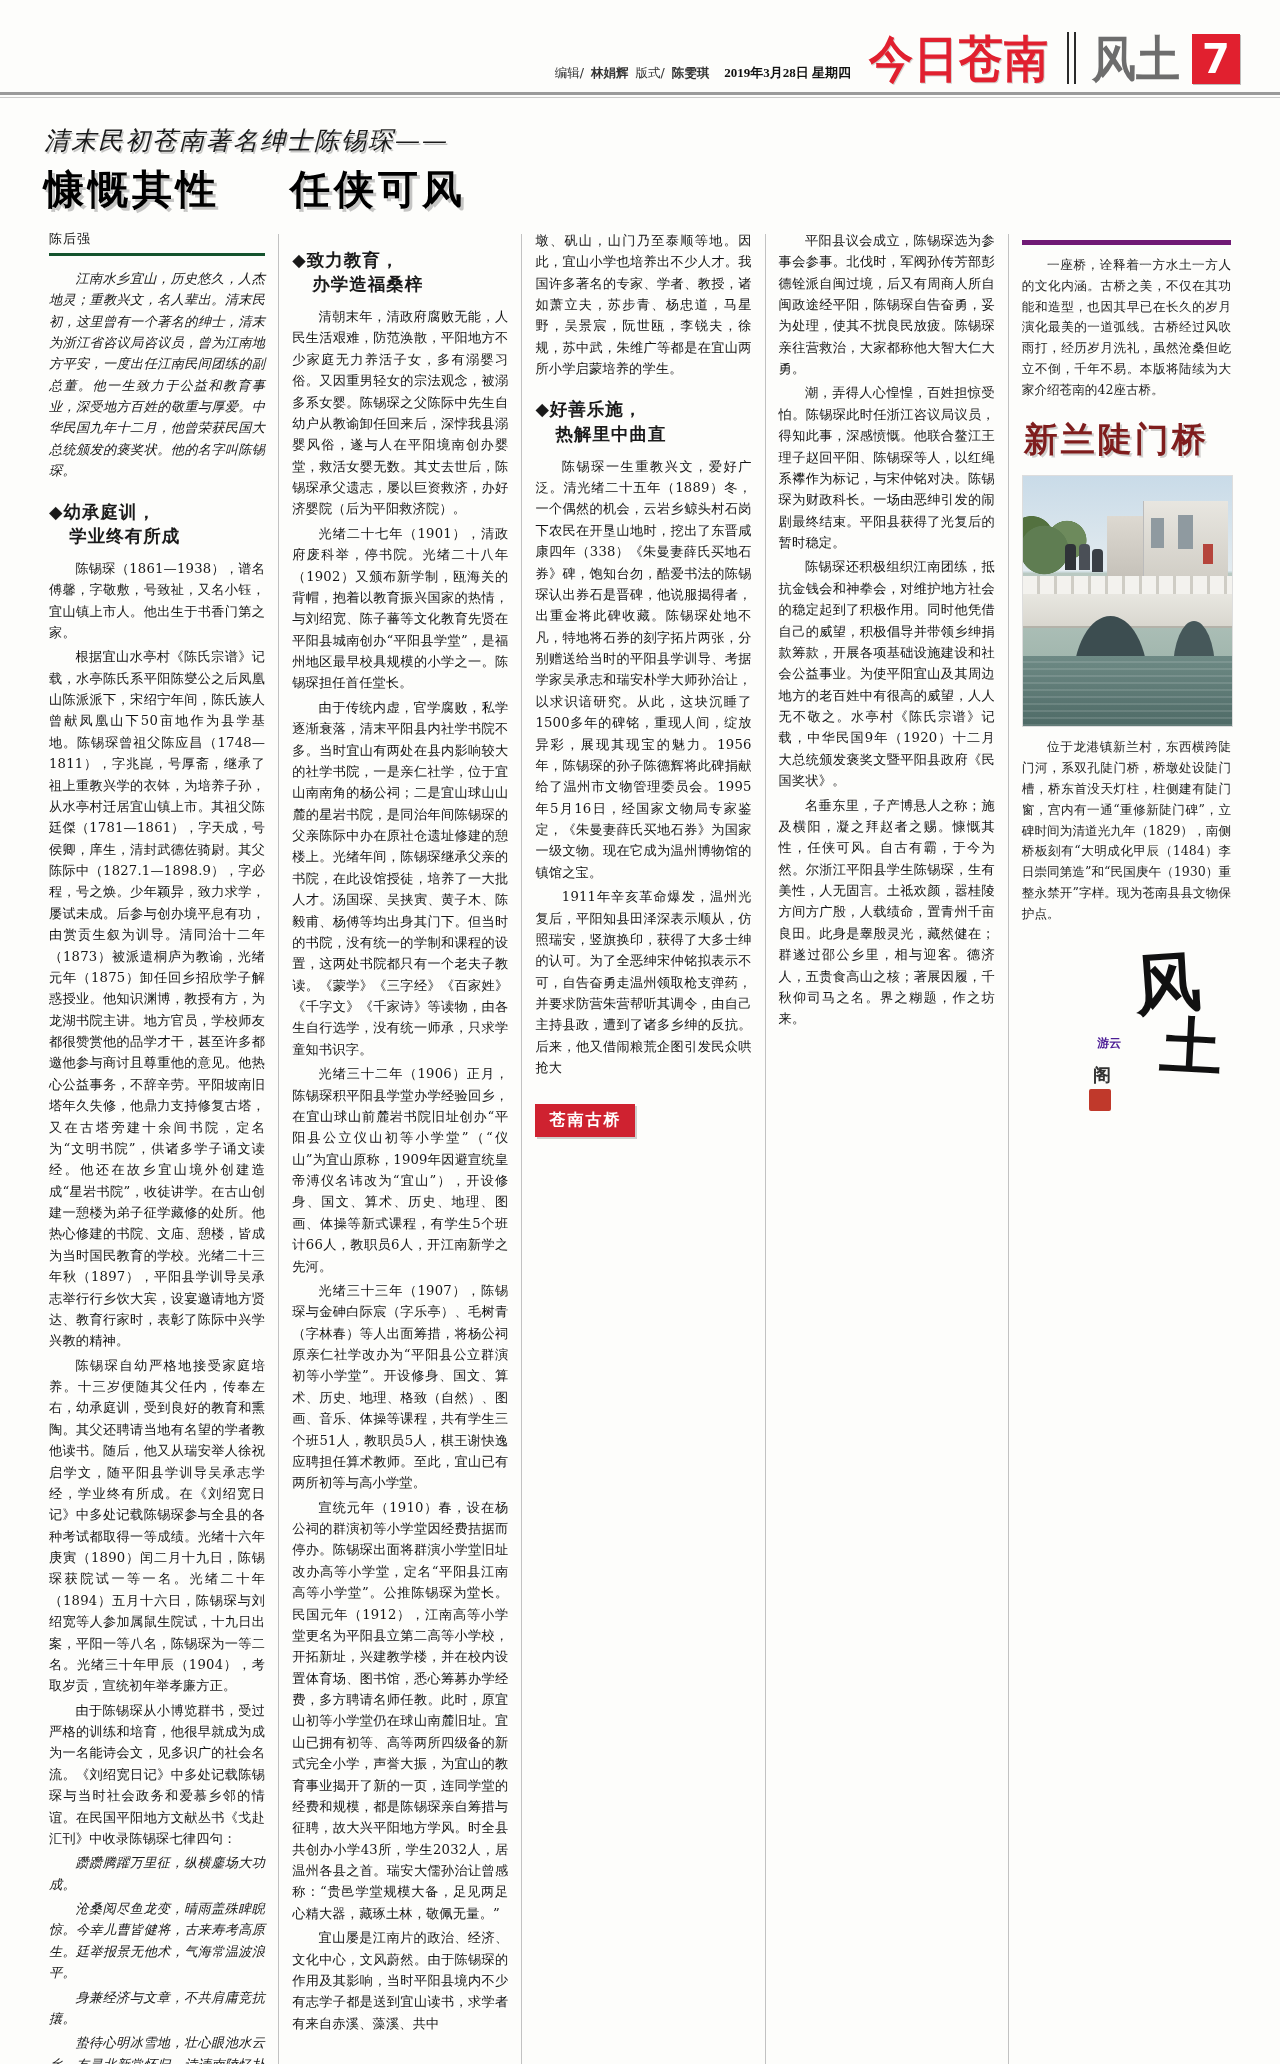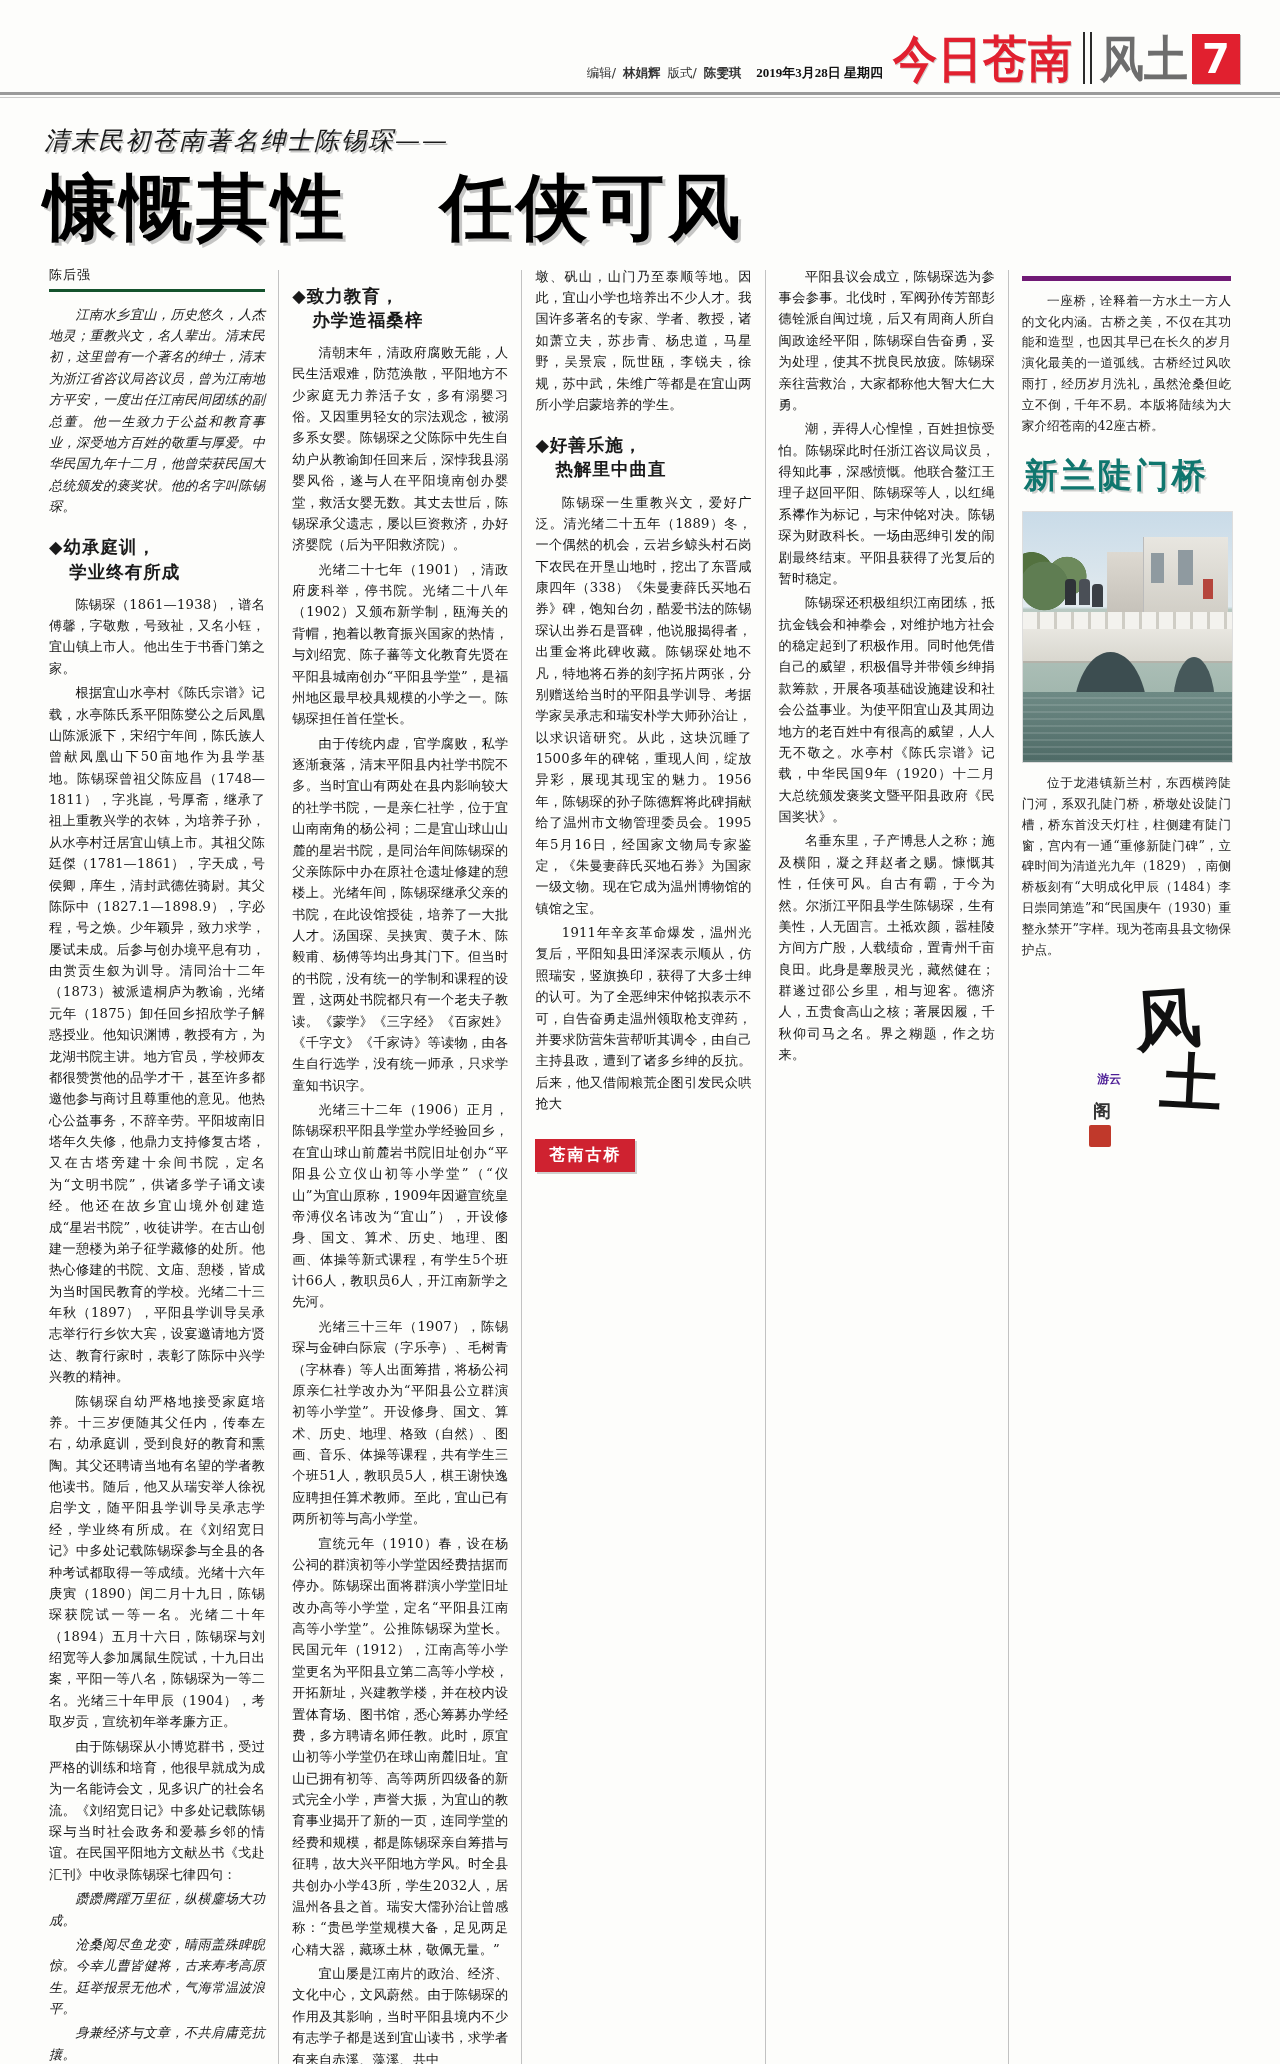--- a/index.html
+++ b/index.html
@@ -23,21 +23,21 @@
     position:relative;
     height:92px;
     padding:0 40px;
     display:flex;
     align-items:flex-end;
     justify-content:flex-end;
   }
   .masthead-inner{
     display:flex;
     align-items:flex-end;
-    gap:0px;
+    gap:8px;
     padding-bottom:6px;
     justify-content:flex-end;
   }
   .credits{
     font-family:"DejaVu Sans","Liberation Sans",sans-serif;
     font-size:12.5px;
     color:#333;
     white-space:nowrap;
     display:flex;
     align-items:flex-end;
@@ -103,21 +103,21 @@
     font-size:25px;
     font-style:italic;
     letter-spacing:2px;
     color:#1a1a1a;
     text-shadow:1.5px 1.5px 0 rgba(0,0,0,.22);
     margin-bottom:10px;
   }
   .main-headline{
     font-family:"DejaVu Sans","Liberation Sans",sans-serif;
     font-weight:700;
-    font-size:72px;
+    font-size:40px;
     letter-spacing:4px;
     color:#000;
     line-height:1.12;
     text-shadow:3px 3px 0 rgba(0,0,0,.22);
   }
   .main-headline .gap{display:inline-block;width:34px;}
 
   
   .columns{
     position:relative;
@@ -210,21 +210,21 @@
     text-indent:2em;
     margin:0 0 2px 0;
     color:#1d1d1d;
   }
   .bridge-title{
     font-family:"DejaVu Sans","Liberation Sans",sans-serif;
     font-weight:700;
     font-size:34px;
     letter-spacing:3px;
     margin:16px 0 12px 2px;
-    color:#0f766e;
+    color:#7f1d1d;
     text-shadow:2px 2px 0 rgba(0,0,0,.18);
   }
 
   
   .photo{
     position:relative;
     width:100%;
     height:250px;
     overflow:hidden;
     border:1px solid #ddd;

